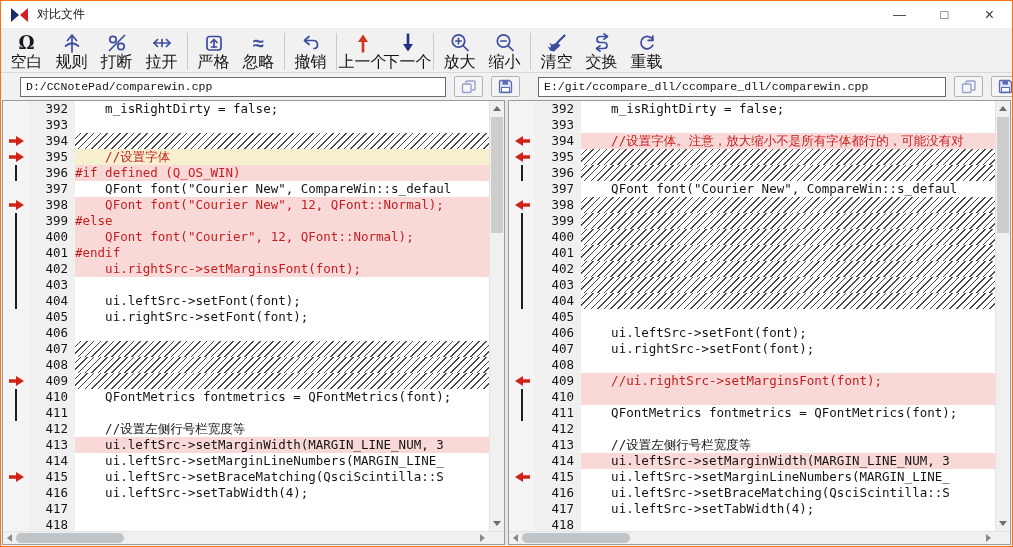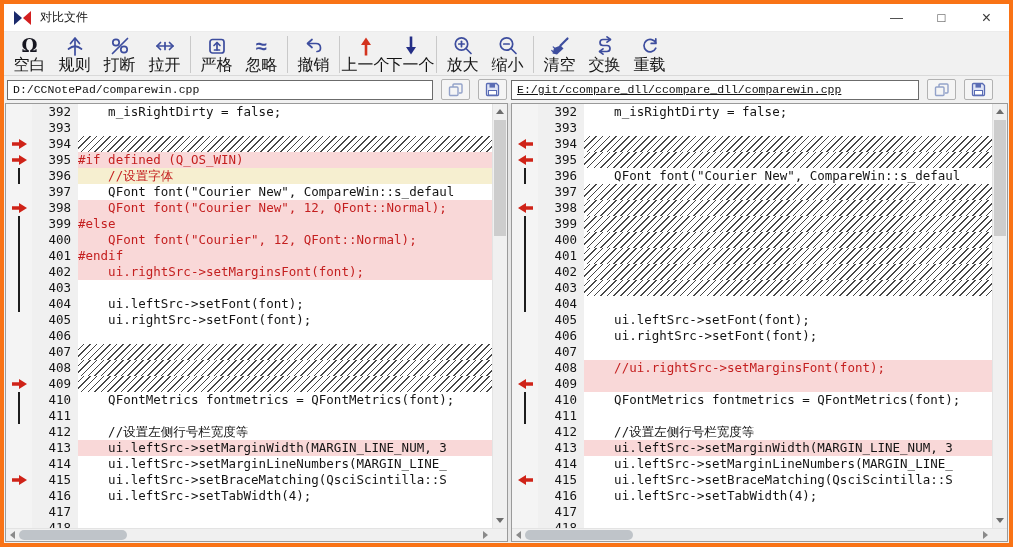--- a/index.html
+++ b/index.html
@@ -1,43 +1,43 @@
 <!DOCTYPE html>
 <html><head>
 <meta charset="utf-8">
 <style>
   * { margin:0; padding:0; box-sizing:border-box; }
   html,body { width:1013px; height:547px; overflow:hidden; background:#d8d8d8; }
   body { font-family:"Liberation Sans", sans-serif; }
-  .window { width:1013px; height:547px; border:4px solid #f97316; background:#f1f1f1; position:relative; overflow:hidden; }
+  .window { width:1013px; height:547px; border:1px solid #f97316; background:#f1f1f1; position:relative; overflow:hidden; }
 
   
   .titlebar { height:28px; background:#ffffff; display:flex; align-items:center; padding-left:9px; border-bottom:1px solid #ececec; }
   .titlebar .title { font-size:12px; color:#141414; margin-left:8px; }
   .controls { margin-left:auto; display:flex; height:28px; }
   .win-btn { width:45px; height:28px; display:flex; align-items:center; justify-content:center; color:#3a3a3a; font-size:13px; cursor:default; }
   .win-btn.close { font-size:16px; }
 
   
   .toolbar { height:44px; display:flex; align-items:flex-start; background:#f1f1f1; padding:3px 0 0 3px; border-bottom:1px solid #d9d9d9; }
   .tool { width:45px; height:40px; display:flex; flex-direction:column; align-items:center; cursor:default; }
   .tool .ticon { height:22px; display:flex; align-items:center; justify-content:center; }
   .tool .tlabel { font-size:16px; color:#141414; line-height:15px; white-space:nowrap; }
   .tsep { width:1px; height:37px; background:#c9c9c9; margin:1px 3px 0 3px; }
   .glyph-omega { font-family:"DejaVu Serif", serif; font-size:18px; font-weight:600; color:#15151f; line-height:20px; }
   .glyph-approx { font-size:20px; font-weight:bold; color:#3d4d9e; line-height:20px; }
 
   
   .pathrow { height:27px; display:flex; align-items:center; background:#f1f1f1; }
-  .pathhalf { display:flex; align-items:center; }
+  .pathhalf { display:flex; align-items:center;margin-left:16px; }
   .pathhalf.lft { width:505px; padding-left:3px; }
   .pathhalf.rgt { flex:1; padding-left:2px; }
   .path-input { height:20px; border:1px solid #6b6b6b; background:#fff; font-family:"Liberation Mono", monospace; font-size:11.5px; padding:0 5px; color:#111; }
   .pathhalf.lft .path-input { width:426px; }
-  .pathhalf.rgt .path-input { width:408px;text-decoration:underline; }
+  .pathhalf.rgt .path-input { width:408px; }
   .mini-btn { width:29px; height:21px; margin-left:8px; border:1px solid #b2b2b2; background:#f5f5f5; display:flex; align-items:center; justify-content:center; border-radius:2px; cursor:default; }
 
   
   .panes { position:absolute; top:99px; left:1px; right:1px; bottom:1px; display:flex; background:#e6e6e6; }
   .pane { width:503px; background:#fff; border:1px solid #9a9a9a; display:flex; flex-direction:column; overflow:hidden;justify-content:space-between; }
   .pane.rightside { margin-left:3px; width:auto; flex:1; }
   .pane-body { display:flex; height:433px; overflow:hidden; }
   .col-markers { width:26px; background:#f4f4f4; }
   .col-nums { width:46px; background:#f0f0f0; }
   .col-code { flex:1; overflow:hidden; background:#fff; }
@@ -364,22 +364,22 @@
             <div class="row num">414</div>
             <div class="row num">415</div>
             <div class="row num">416</div>
             <div class="row num">417</div>
             <div class="row num">418</div>
           </div>
         <div class="col-code">
             <div class="row code-row bg-white">    m_isRightDirty = false;</div>
             <div class="row code-row bg-white"></div>
             <div class="row code-row bg-hatch"></div>
+            <div class="row code-row bg-yellow fg-red">    //设置字体</div>
             <div class="row code-row bg-pink fg-red">#if defined (Q_OS_WIN)</div>
-            <div class="row code-row bg-yellow fg-red">    //设置字体</div>
             <div class="row code-row bg-white">    QFont font("Courier New", CompareWin::s_defaul</div>
             <div class="row code-row bg-pink fg-red">    QFont font("Courier New", 12, QFont::Normal);</div>
             <div class="row code-row bg-pink fg-red">#else</div>
             <div class="row code-row bg-pink fg-red">    QFont font("Courier", 12, QFont::Normal);</div>
             <div class="row code-row bg-pink fg-red">#endif</div>
             <div class="row code-row bg-pink fg-red">    ui.rightSrc-&gt;setMarginsFont(font);</div>
             <div class="row code-row bg-white"></div>
             <div class="row code-row bg-white">    ui.leftSrc-&gt;setFont(font);</div>
             <div class="row code-row bg-white">    ui.rightSrc-&gt;setFont(font);</div>
             <div class="row code-row bg-white"></div>
@@ -509,20 +509,21 @@
             <div class="row num">413</div>
             <div class="row num">414</div>
             <div class="row num">415</div>
             <div class="row num">416</div>
             <div class="row num">417</div>
             <div class="row num">418</div>
           </div>
         <div class="col-code">
             <div class="row code-row bg-white">    m_isRightDirty = false;</div>
             <div class="row code-row bg-white"></div>
+            <div class="row code-row bg-pink fg-red">    //设置字体。注意，放大缩小不是所有字体都行的，可能没有对</div>
             <div class="row code-row bg-hatch"></div>
             <div class="row code-row bg-hatch"></div>
             <div class="row code-row bg-white">    QFont font("Courier New", CompareWin::s_defaul</div>
             <div class="row code-row bg-hatch"></div>
             <div class="row code-row bg-hatch"></div>
             <div class="row code-row bg-hatch"></div>
             <div class="row code-row bg-hatch"></div>
             <div class="row code-row bg-hatch"></div>
             <div class="row code-row bg-hatch"></div>
             <div class="row code-row bg-hatch"></div>

